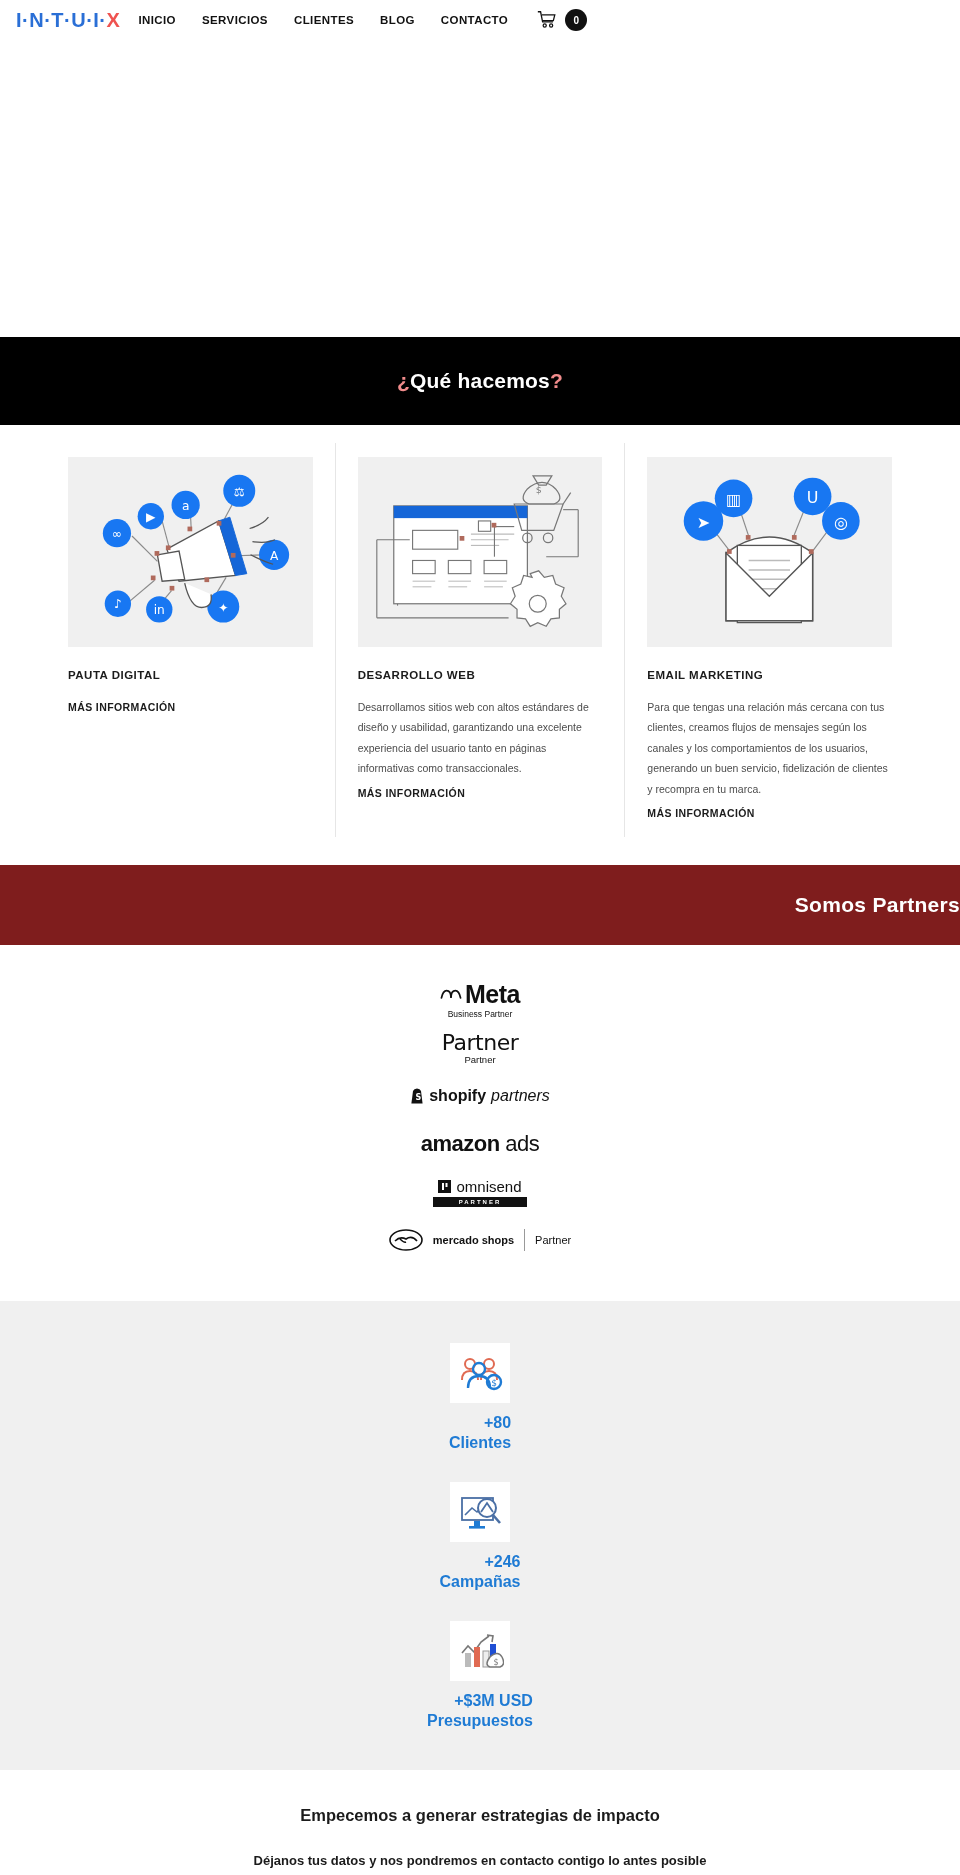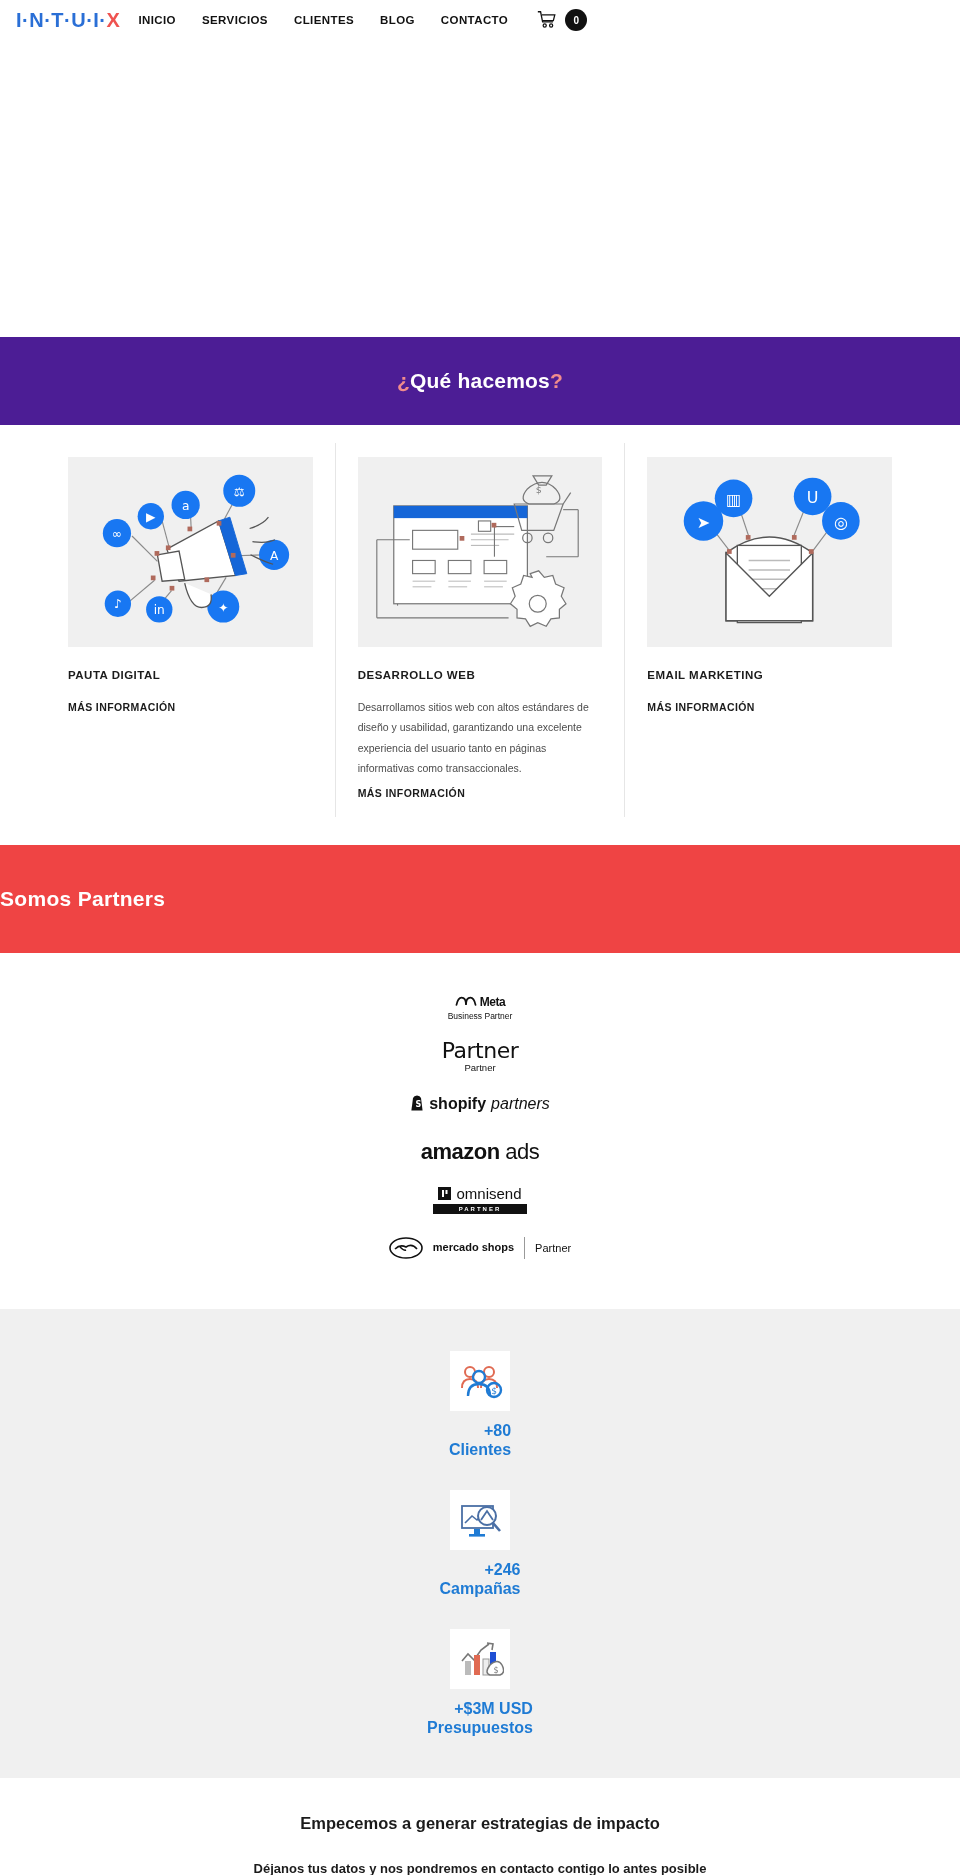--- a/index.html
+++ b/index.html
@@ -61,21 +61,21 @@
     display: flex;
     align-items: center;
     justify-content: center;
   }
 
   
   .hero { height: 297px; background: #ffffff; }
 
   
   .banner {
-    background: #4c1d95;
+    background: #000000;
     height: 88px;
     display: flex;
     align-items: center;
     justify-content: center;
   }
   .banner h2 {
     color: #ffffff;
     font-size: 21px;
     font-weight: bold;
     letter-spacing: 0.2px;
@@ -121,25 +121,25 @@
     font-size: 10.5px;
     font-weight: bold;
     letter-spacing: 0.4px;
     color: #1b1b1b;
     text-decoration: none;
     display: inline-block;
   }
 
   
   .partners-banner {
-    background: #ef4444;
-    height: 108px;
-    display: flex;
-    align-items: center;
-    justify-content: flex-start;
+    background: #7f1d1d;
+    height: 80px;
+    display: flex;
+    align-items: center;
+    justify-content: flex-end;
   }
   .partners-banner h2 {
     color: #ffffff;
     font-size: 21px;
     font-weight: bold;
     letter-spacing: 0.3px;
   }
   .partner-list {
     background: #fff;
     padding: 38px 0 44px 0;
@@ -148,21 +148,21 @@
     align-items: center;
     gap: 14px;
   }
   .partner-logo {
     height: 34px;
     display: flex;
     align-items: center;
     justify-content: center;
   }
   .pl-meta { flex-direction: column; line-height: 1; }
-  .pl-meta .m1 { font-size: 12px; font-weight: bold; color: #111; letter-spacing: -0.5px; display:flex; align-items:center; gap:3px;}
+  .pl-meta .m1 { font-size: 25px; font-weight: bold; color: #111; letter-spacing: -0.5px; display:flex; align-items:center; gap:3px;}
   .pl-meta .m2 { font-size: 8.5px; color: #111; margin-top: 3px; }
   .pl-google { flex-direction: column; line-height: 1; }
   .pl-google .g1 { font-size: 22px; color: #111; letter-spacing: -0.5px; font-family: "DejaVu Sans", sans-serif;}
   .pl-google .g2 { font-size: 9.5px; color: #111; margin-top: 1px; }
   .pl-shopify { font-size: 16px; font-weight: bold; color: #111; display:flex; align-items:center; gap:5px;}
   .pl-shopify i { font-style: italic; font-weight: normal; }
   .pl-amazon { font-size: 22px; color: #111; letter-spacing: -0.5px; }
   .pl-amazon b { font-weight: bold; }
   .pl-omni { flex-direction: column; }
   .pl-omni .o1 { font-size: 15px; color: #111; display: flex; align-items: center; gap: 5px; }
@@ -404,20 +404,21 @@
         <path d="M84 96 L130 142 L176 96 v72 h-92 Z" fill="#fff" stroke="#555" stroke-width="1.5"></path>
         <g fill="#b06a5c">
           <rect x="85" y="92" width="5" height="5"></rect>
             <rect x="105" y="77" width="5" height="5"></rect>
           <rect x="154" y="77" width="5" height="5"></rect>
             <rect x="172" y="92" width="5" height="5"></rect>
           </g>
       </svg>
     </div>
     <h3>EMAIL MARKETING</h3>
+    <p>Para que tengas una relación más cercana con tus clientes, creamos flujos de mensajes según los canales y los comportamientos de los usuarios, generando un buen servicio, fidelización de clientes y recompra en tu marca.</p>
     <a href="#" class="more">MÁS INFORMACIÓN</a>
   </div>
 </div>
 
 <div class="partners-banner">
   <h2>Somos Partners</h2>
 </div>
 
 <div class="partner-list">
 

